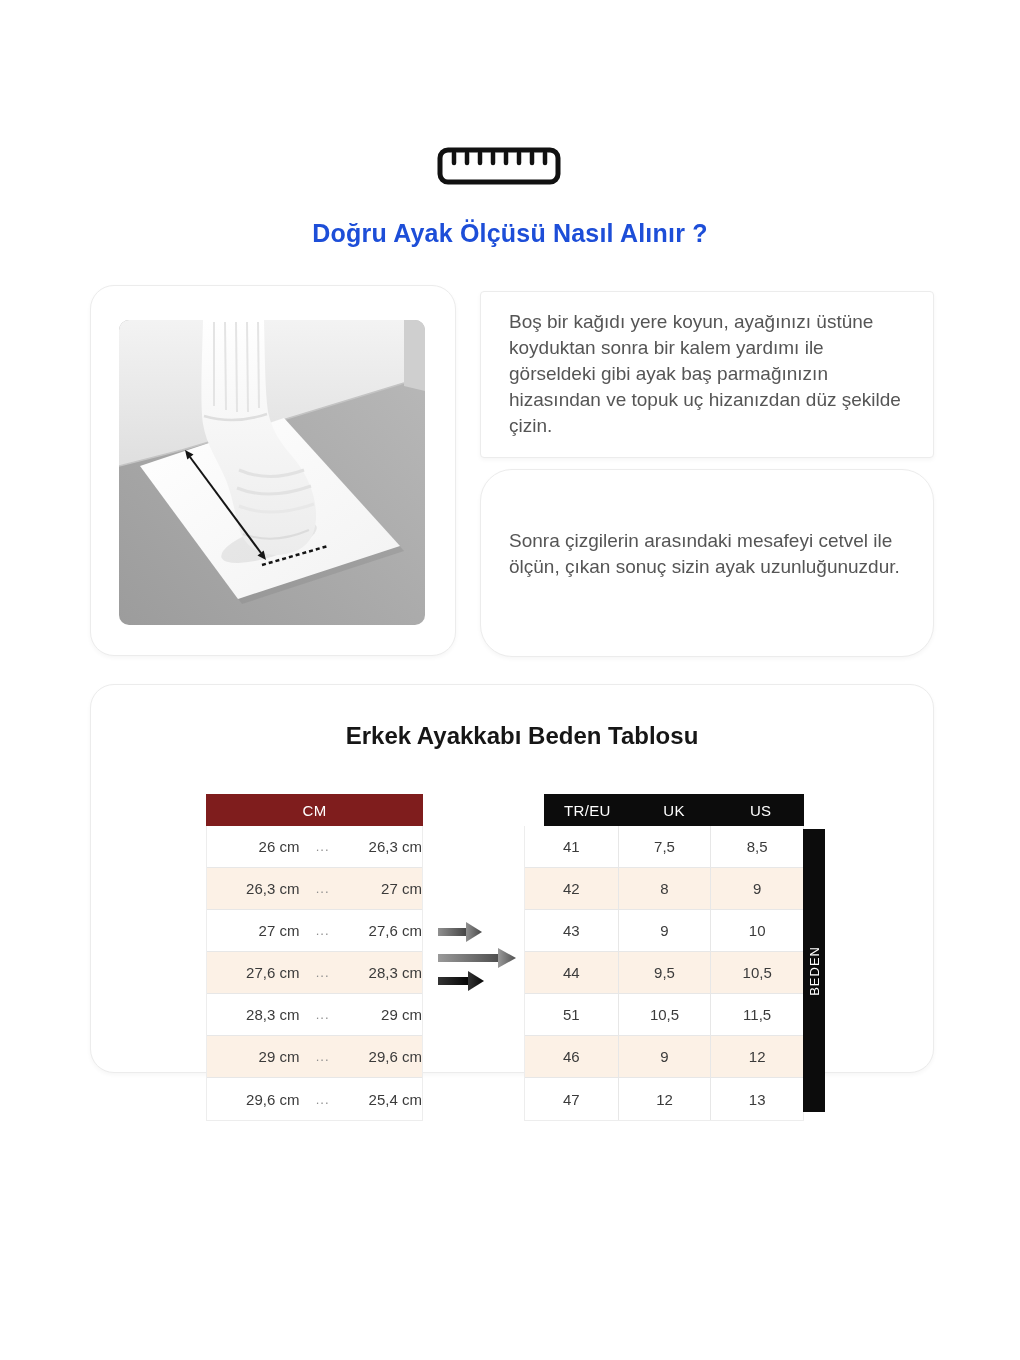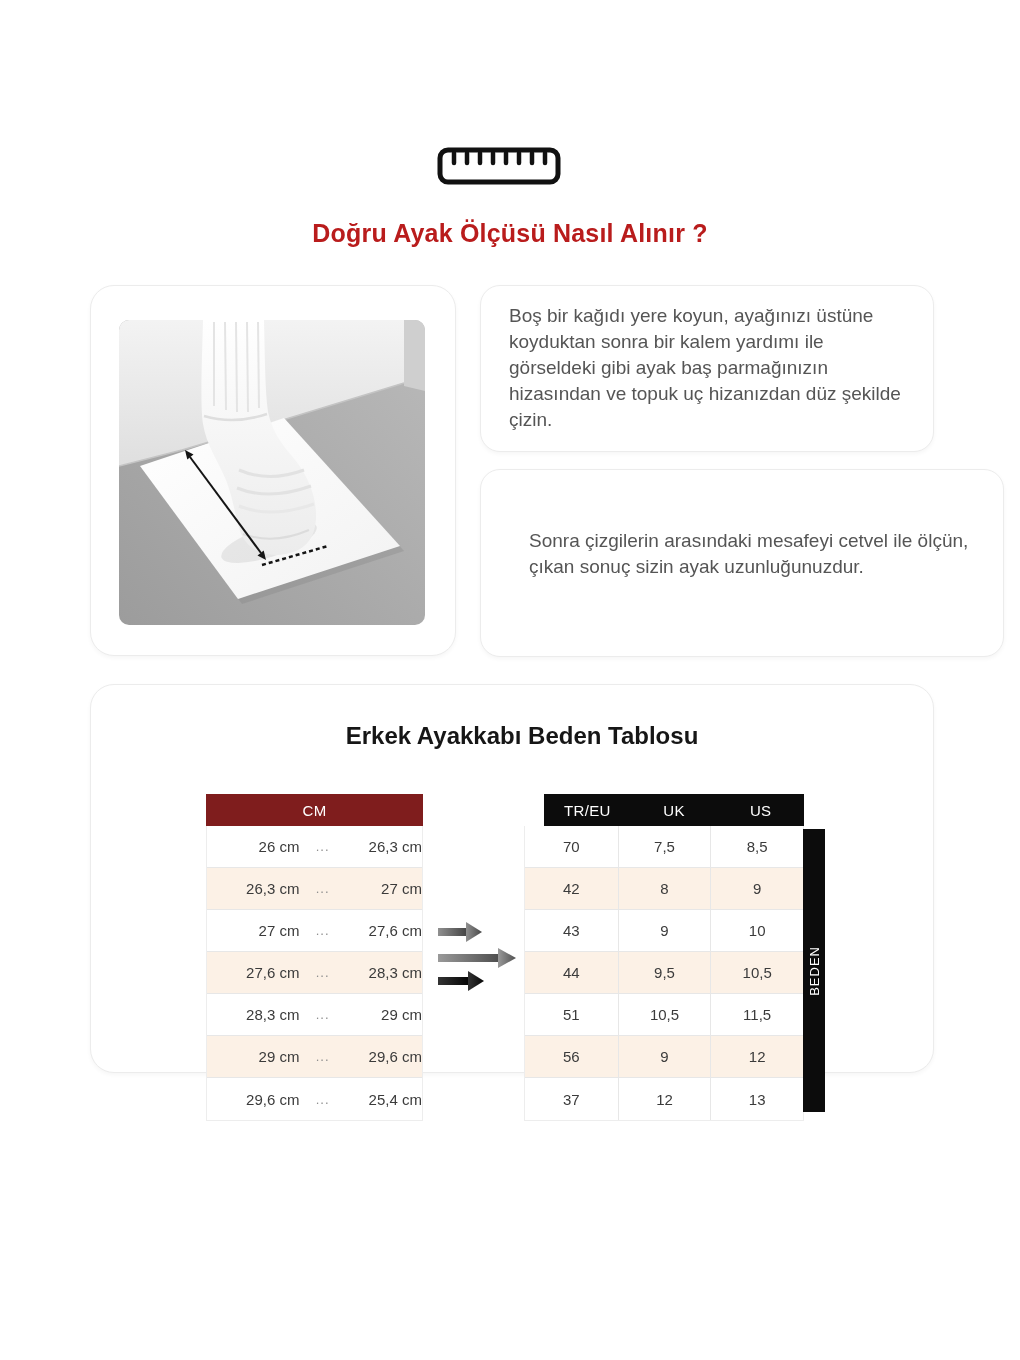--- a/index.html
+++ b/index.html
@@ -5,32 +5,32 @@
   * { margin:0; padding:0; box-sizing:border-box; }
   html,body { background:#fff; }
   .page {
     position:relative; width:1020px; height:1360px; margin:0 auto;
     background:#ffffff; font-family:"Liberation Sans", sans-serif; overflow:hidden;
   }
   
   .ruler-wrap { position:absolute; left:437px; top:147px; width:124px; height:38px; }
   .page-title {
     position:absolute; left:0; right:0; top:219px; text-align:center;
-    font-size:25px; font-weight:700; color:#b91c1c; letter-spacing:.2px;
+    font-size:25px; font-weight:700; color:#1d4ed8; letter-spacing:.2px;
   }
   
   .card {
     position:absolute; background:#fff; border:1px solid #ececec;
     box-shadow:0 2px 4px rgba(0,0,0,.04);
   }
   .photo-card { left:90px; top:285px; width:366px; height:371px; border-radius:24px; }
   .photo { position:absolute; left:28px; top:34px; width:306px; height:305px;
            border-radius:10px; overflow:hidden; }
-  .text-card-1 { left:480px; top:285px; width:454px; height:167px; border-radius:20px; }
-  .text-card-2 { left:480px; top:469px; width:524px; height:188px; border-radius:20px;padding-left:20px; }
+  .text-card-1 { left:480px; top:291px; width:454px; height:167px; border-radius:4px; }
+  .text-card-2 { left:480px; top:469px; width:454px; height:188px; border-radius:32px; }
   .text-card-1 p { padding:17px 28px 0; }
   .text-card-2 p { padding:58px 28px 0; }
   .text-card p { font-size:19px; line-height:26px; color:#555555; }
   
   .table-card { left:90px; top:684px; width:844px; height:389px; border-radius:24px; }
   .table-title {
     position:absolute; top:37px; left:0; right:0; padding-left:20px;
     text-align:center; font-size:24px; font-weight:700; color:#161616;
   }
   .thead {
@@ -221,21 +221,21 @@
     </div>
 
     <div class="intl-table">
       <div class="ithead">
         <span>TR/EU</span>
         <span>UK</span>
         <span>US</span>
       </div>
       <div class="tbody">
         <div class="irow">
-          <span class="cell">70</span>
+          <span class="cell">41</span>
           <span class="cell">7,5</span>
           <span class="cell">8,5</span>
         </div>
         <div class="irow alt">
           <span class="cell">42</span>
           <span class="cell">8</span>
           <span class="cell">9</span>
         </div>
         <div class="irow">
           <span class="cell">43</span>
@@ -246,26 +246,26 @@
           <span class="cell">44</span>
           <span class="cell">9,5</span>
           <span class="cell">10,5</span>
         </div>
         <div class="irow">
           <span class="cell">51</span>
           <span class="cell">10,5</span>
           <span class="cell">11,5</span>
         </div>
         <div class="irow alt">
-          <span class="cell">56</span>
+          <span class="cell">46</span>
           <span class="cell">9</span>
           <span class="cell">12</span>
         </div>
         <div class="irow">
-          <span class="cell">37</span>
+          <span class="cell">47</span>
           <span class="cell">12</span>
           <span class="cell">13</span>
         </div>
       </div>
     </div>
 
     <div class="beden-bar">
       <span>BEDEN</span>
     </div>
   </div>

